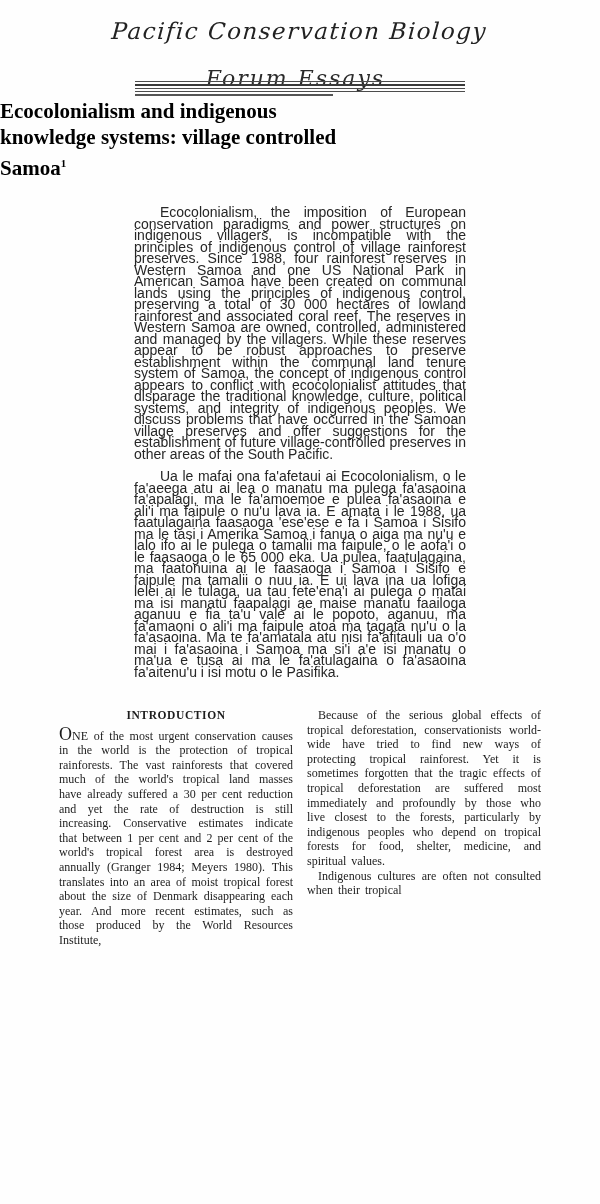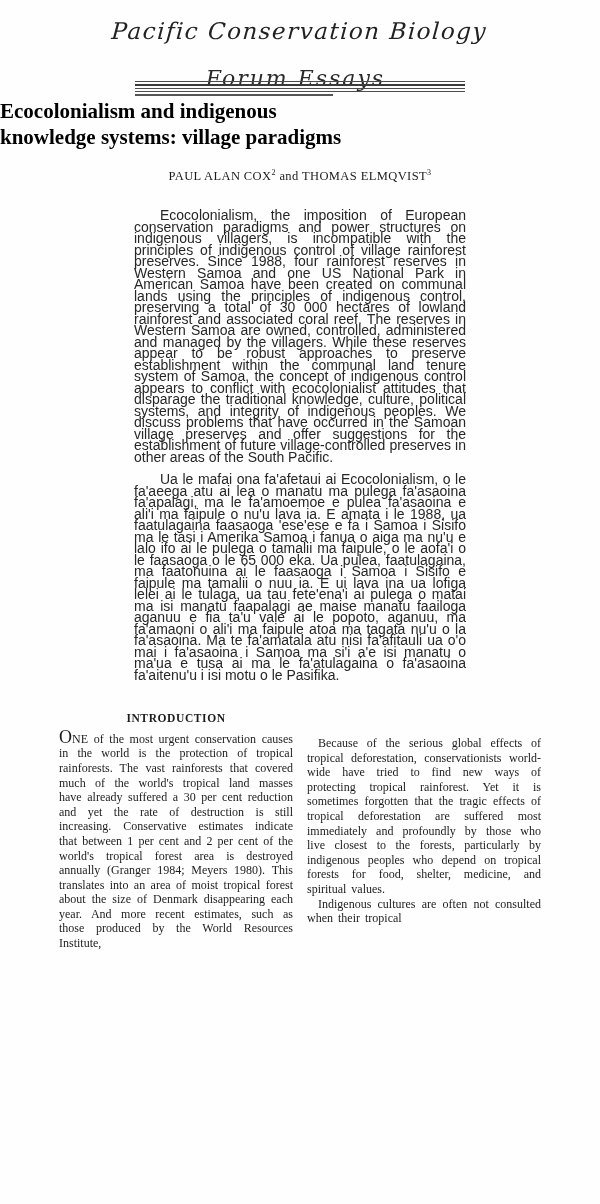--- a/index.html
+++ b/index.html
@@ -84,21 +84,20 @@
     color:#262626;
   }
   .abstract p { margin:0 0 11px 0; text-indent:26px; }
 
   
   .columns {
     display:flex;
     width:482px;
     margin:30px auto 0;
     gap:14px;
-    align-items:center;
   }
   .col {
     flex:1;
     font-size:12px;
     line-height:14.6px;
     text-align:justify;
     word-spacing:2px;
     color:#1c1c1c;
   }
   .section-heading {
@@ -124,24 +123,24 @@
     <div class="banner-label">Forum Essays</div>
     <div class="rule r1"></div>
     <div class="rule r2"></div>
     <div class="rule r3"></div>
     <div class="rule r4"></div>
     <div class="rule r5"></div>
   </div>
 
   <div class="title-block">
     <div>Ecocolonialism and indigenous</div>
-    <div>knowledge systems: village paradigms</div>
+    <div>knowledge systems: village controlled</div>
+    <div><span>Samoa</span><sup>1</sup></div>
   </div>
 
-  <div class="authors"><span>PAUL ALAN COX</span><sup>2</sup><span> and </span><span>THOMAS ELMQVIST</span><sup>3</sup></div>
 
   <div class="abstract">
     <p>Ecocolonialism, the imposition of European conservation paradigms and power structures on indigenous villagers, is incompatible with the principles of indigenous control of village rainforest preserves. Since 1988, four rainforest reserves in Western Samoa and one US National Park in American Samoa have been created on communal lands using the principles of indigenous control, preserving a total of 30 000 hectares of lowland rainforest and associated coral reef. The reserves in Western Samoa are owned, controlled, administered and managed by the villagers. While these reserves appear to be robust approaches to preserve establishment within the communal land tenure system of Samoa, the concept of indigenous control appears to conflict with ecocolonialist attitudes that disparage the traditional knowledge, culture, political systems, and integrity of indigenous peoples. We discuss problems that have occurred in the Samoan village preserves and offer suggestions for the establishment of future village-controlled preserves in other areas of the South Pacific.</p>
     <p>Ua le mafai ona fa'afetaui ai Ecocolonialism, o le fa'aeega atu ai lea o manatu ma pulega fa'asaoina fa'apalagi, ma le fa'amoemoe e pulea fa'asaoina e ali'i ma faipule o nu'u lava ia. E amata i le 1988, ua faatulagaina faasaoga 'ese'ese e fa i Samoa i Sisifo ma le tasi i Amerika Samoa i fanua o aiga ma nu'u e lalo ifo ai le pulega o tamalii ma faipule, o le aofa'i o le faasaoga o le 65 000 eka. Ua pulea, faatulagaina, ma faatonuina ai le faasaoga i Samoa i Sisifo e faipule ma tamalii o nuu ia. E ui lava ina ua lofiga lelei ai le tulaga, ua tau fete'ena'i ai pulega o matai ma isi manatu faapalagi ae maise manatu faailoga aganuu e fia ta'u vale ai le popoto, aganuu, ma fa'amaoni o ali'i ma faipule atoa ma tagata nu'u o la fa'asaoina. Ma te fa'amatala atu nisi fa'afitauli ua o'o mai i fa'asaoina i Samoa ma si'i a'e isi manatu o ma'ua e tusa ai ma le fa'atulagaina o fa'asaoina fa'aitenu'u i isi motu o le Pasifika.</p>
   </div>
 
   <div class="columns">
     <div class="col">
       <div class="section-heading">INTRODUCTION</div>
       <p><span class="initial-cap">O</span><span>NE of the most urgent conservation causes in the world is the protection of tropical rainforests. The vast rainforests that covered much of the world's tropical land masses have already suffered a 30 per cent reduction and yet the rate of destruction is still increasing. Conservative estimates indicate that between 1 per cent and 2 per cent of the world's tropical forest area is destroyed annually (Granger 1984; Meyers 1980). This translates into an area of moist tropical forest about the size of Denmark disappearing each year. And more recent estimates, such as those produced by the World Resources Institute,</span></p>

